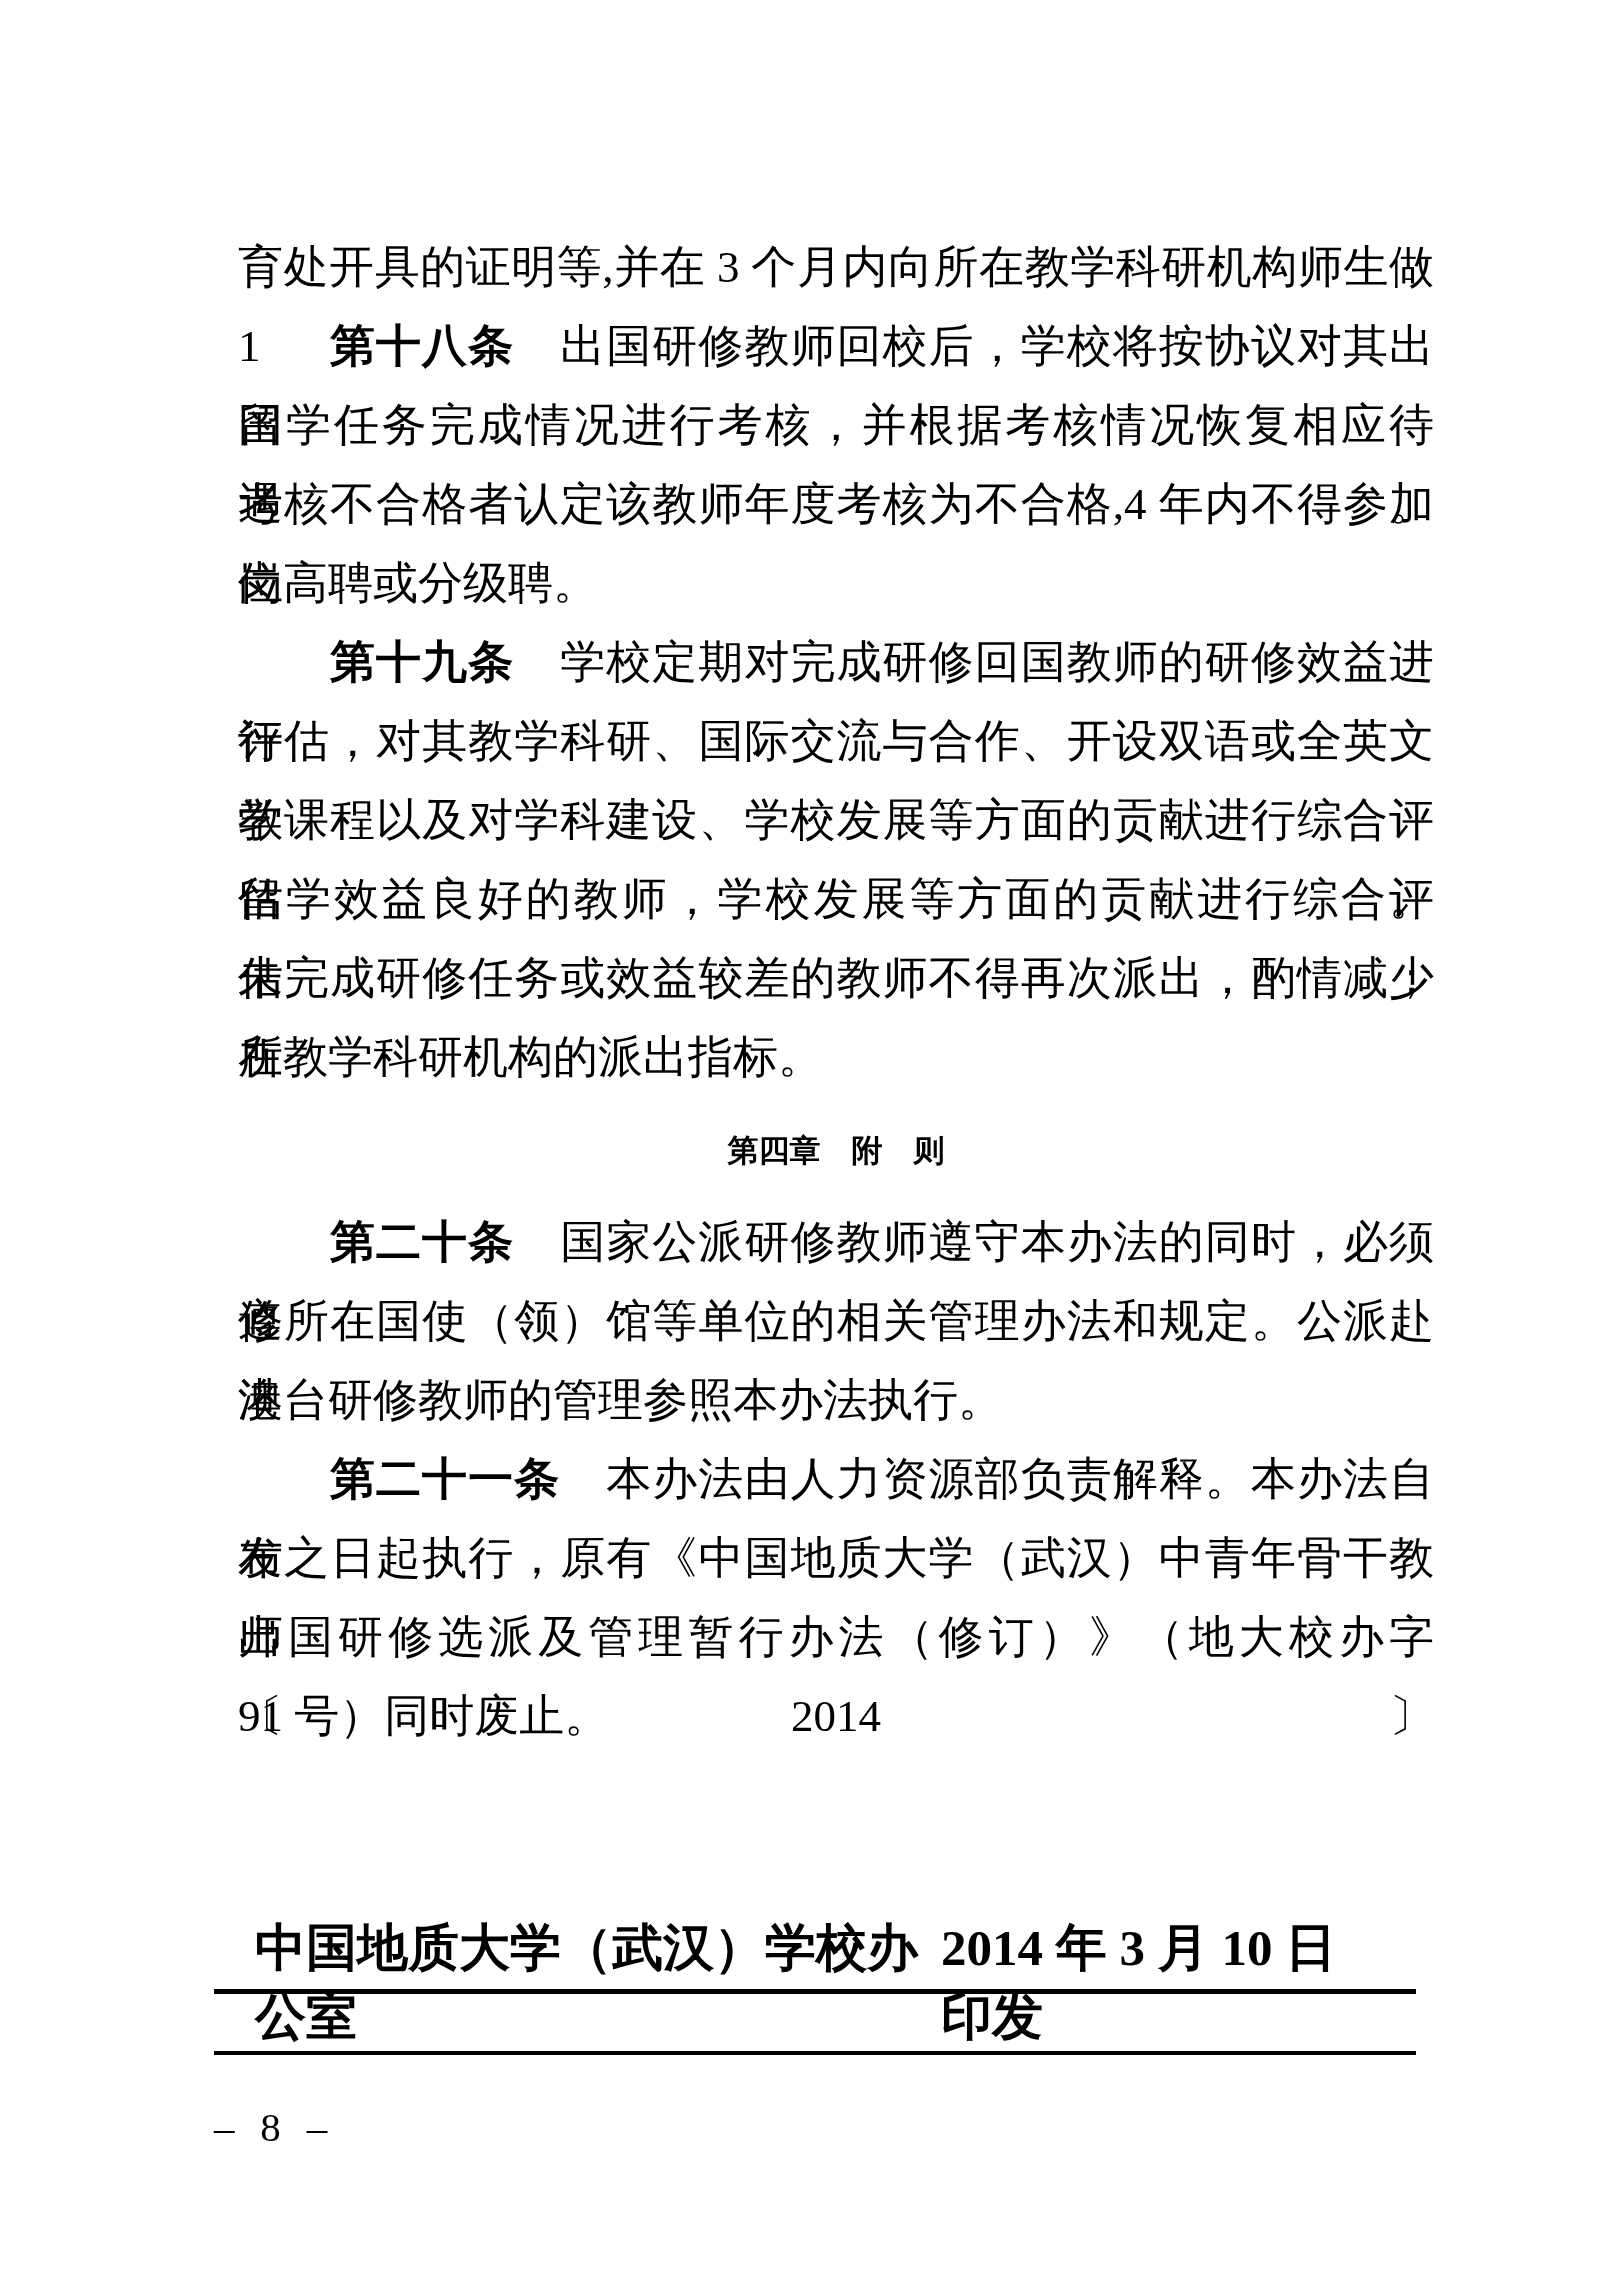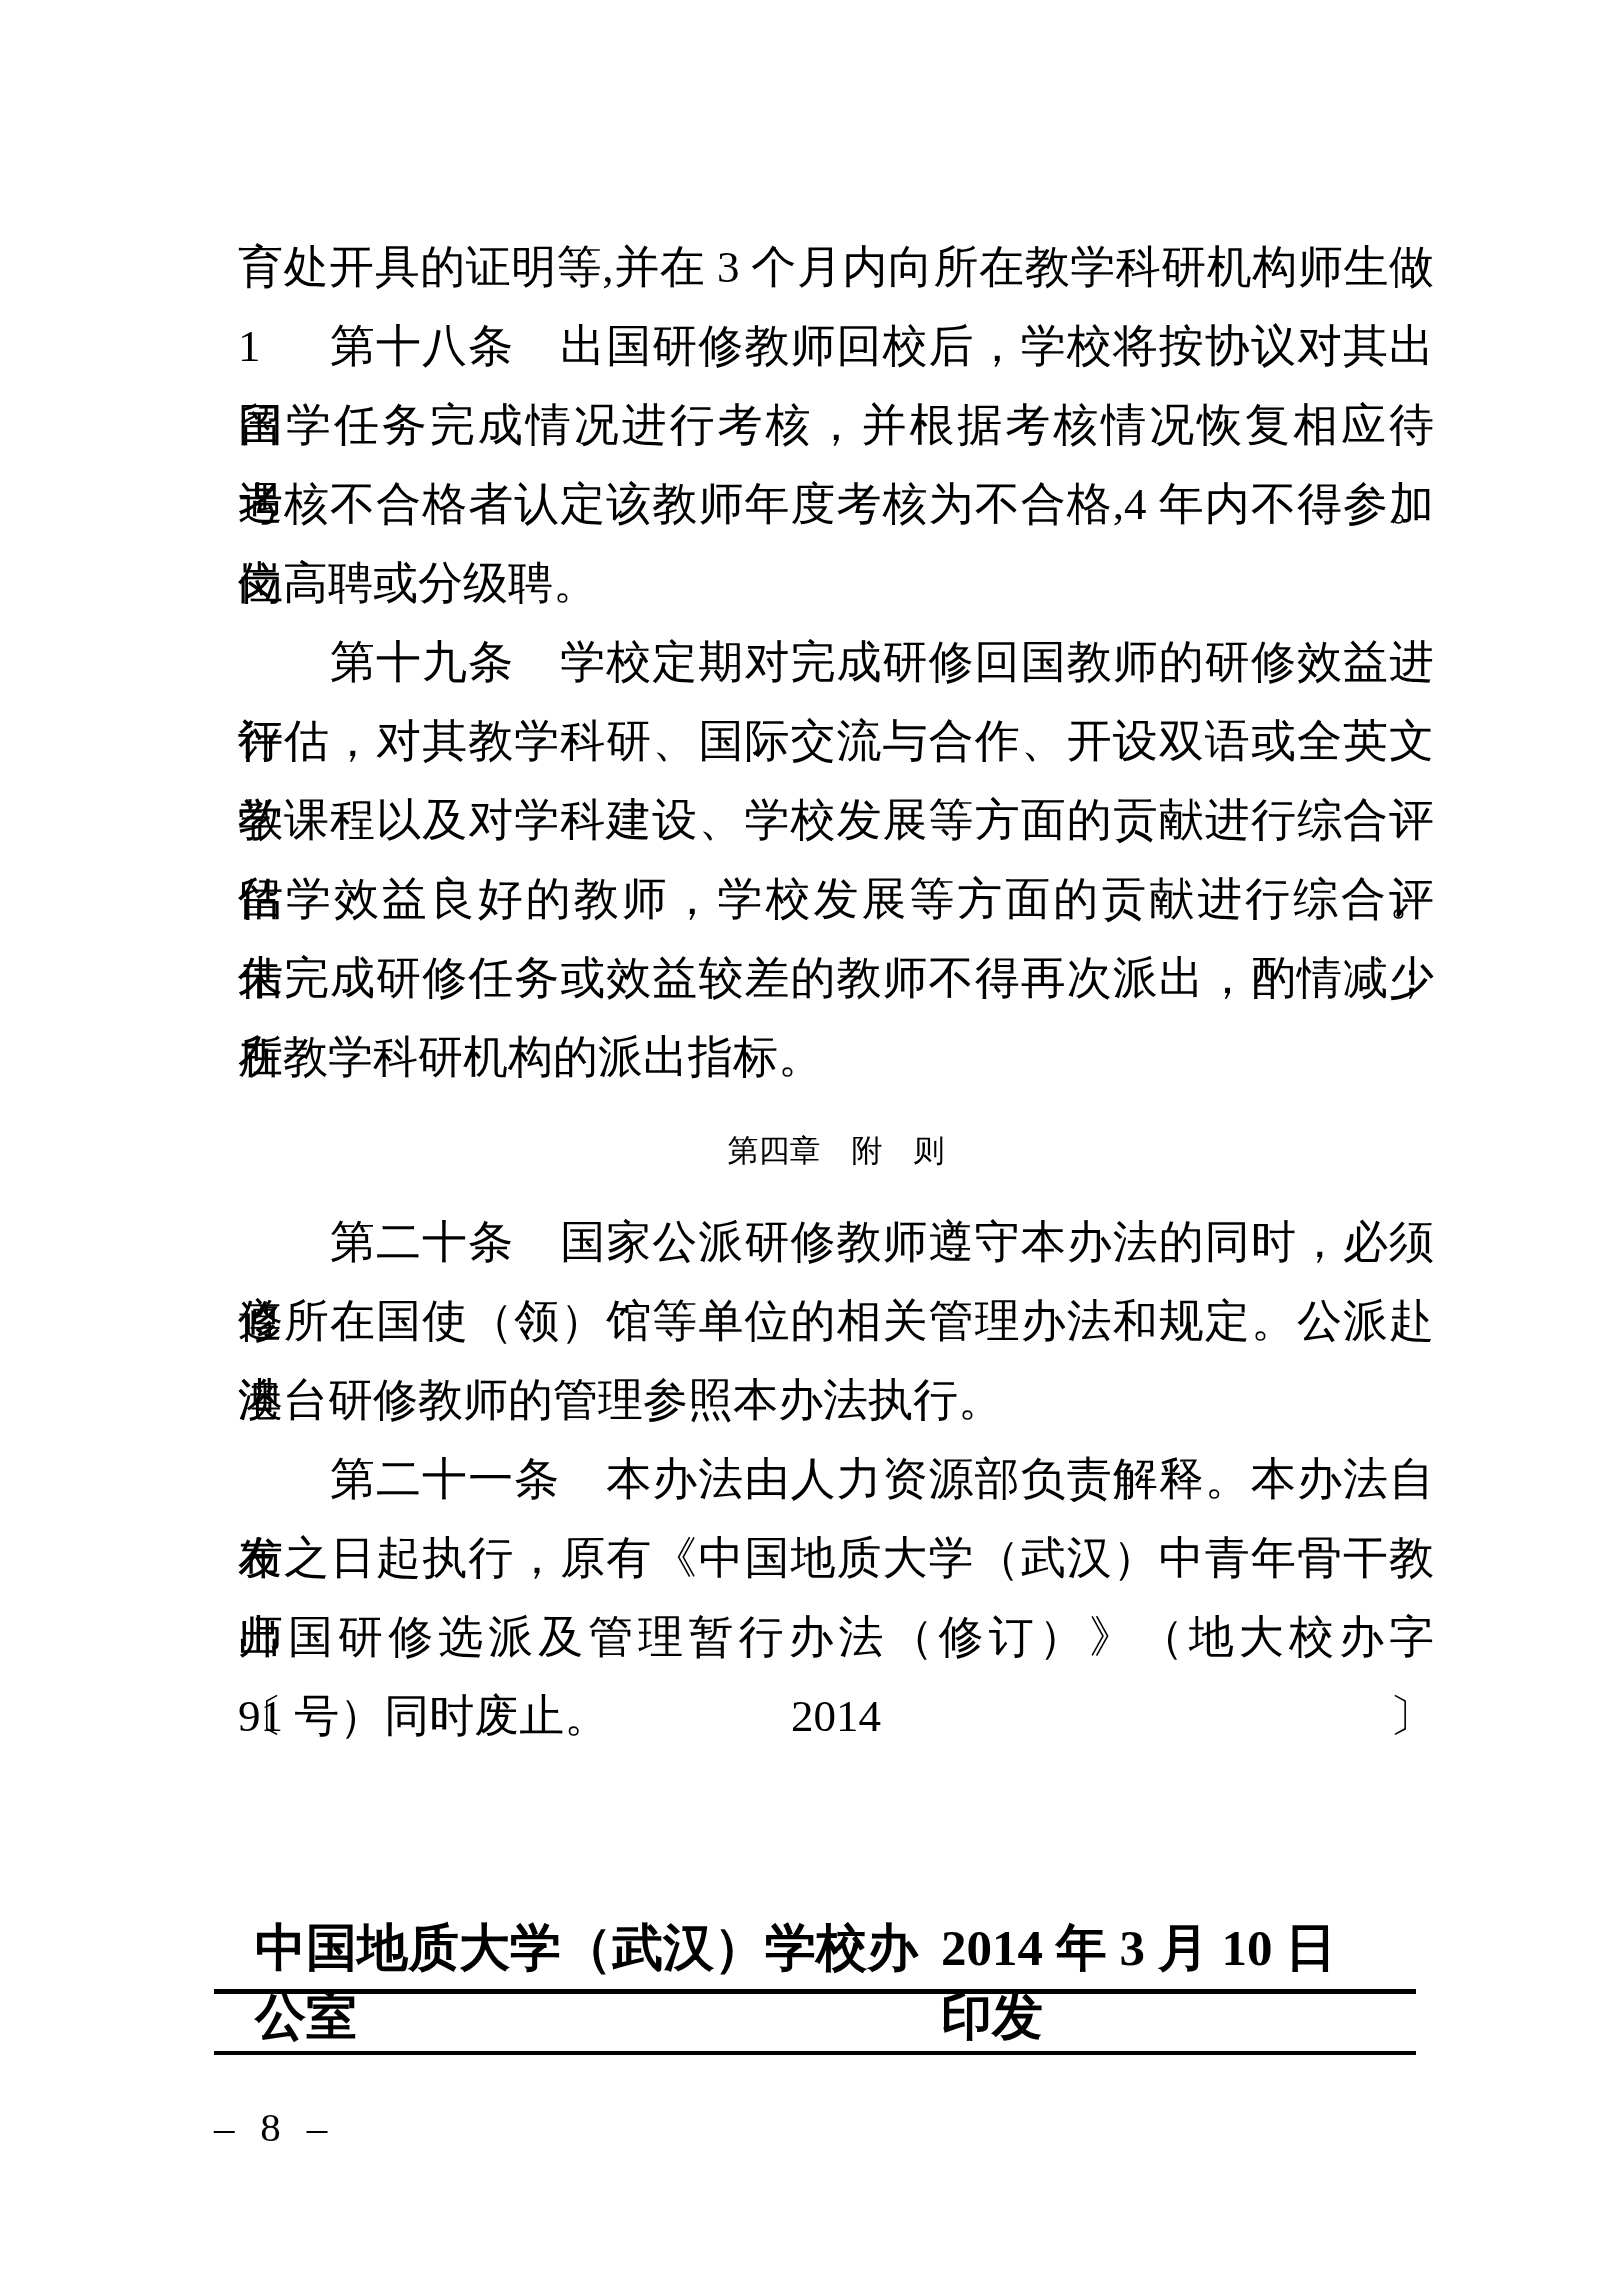--- a/index.html
+++ b/index.html
@@ -34,21 +34,21 @@
   .line.center {
     text-align: center;
     text-align-last: center;
   }
   .line.indent { text-indent: 92px; }
   .line.heading {
     font-weight: bold;
     font-size: 31px;
     margin: 13.7px 0;
   }
-  .bold { font-weight: normal; }
+  .bold { font-weight: bold; }
   .footer-rule {
     position: absolute;
     left: 214px;
     width: 1202px;
     height: 4.9px;
     background: #000000;
   }
   .footer-rule.top { top: 1989px; }
   .footer-rule.bottom { top: 2051px; height: 3.9px; }
   .footer-bar {

